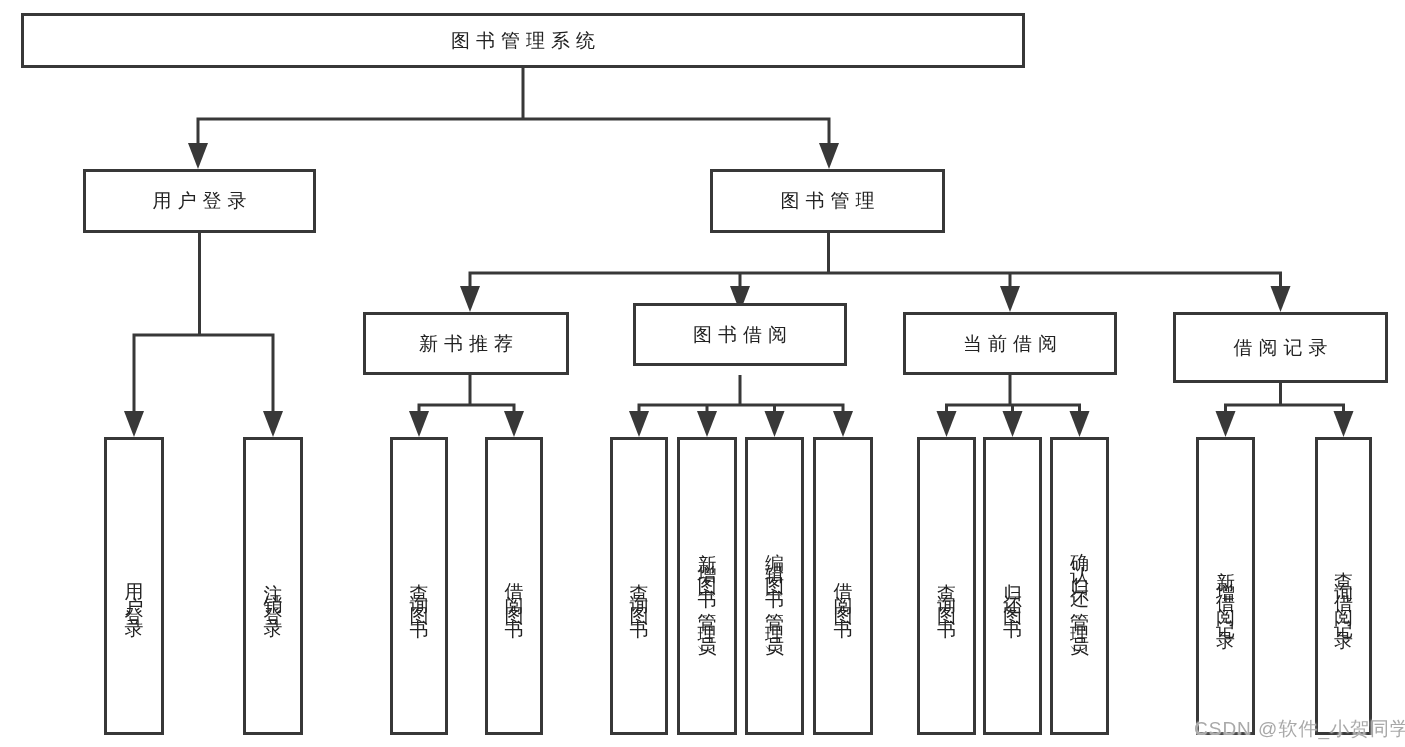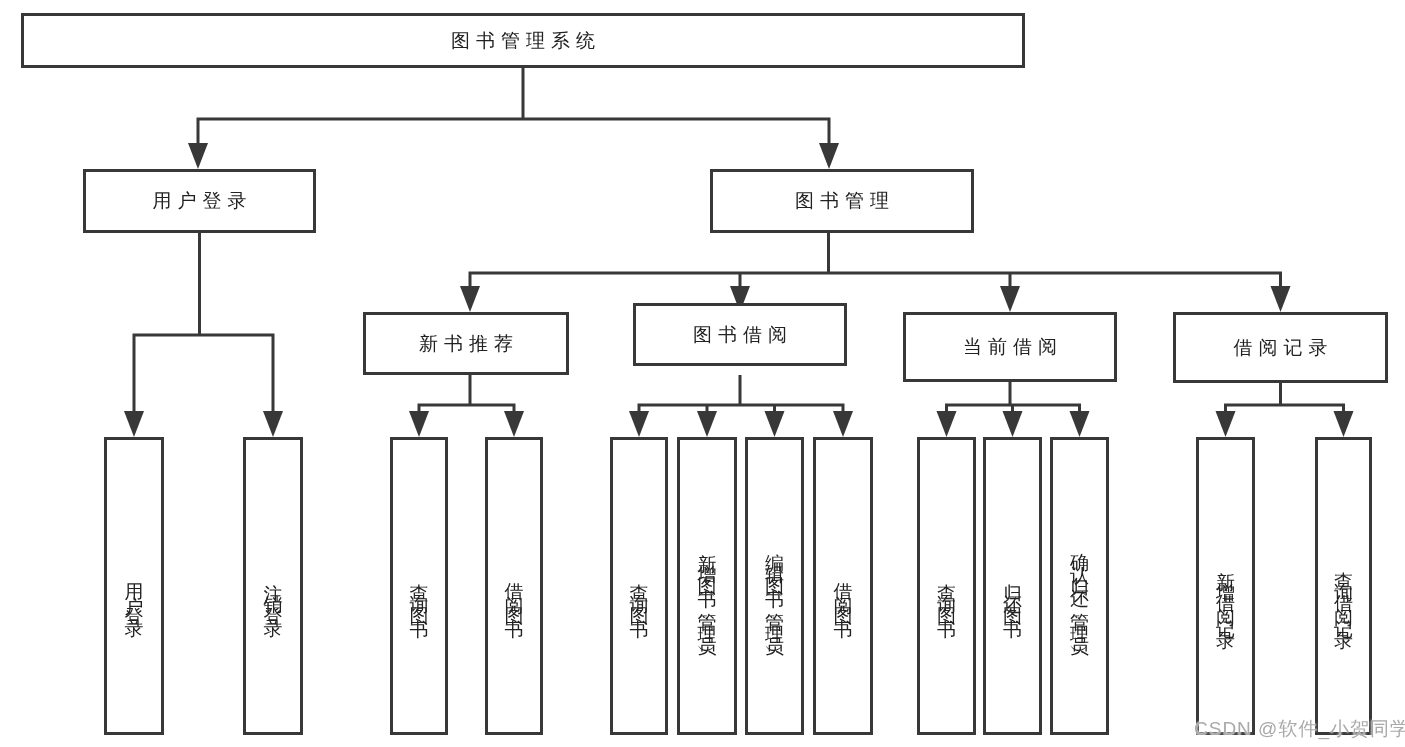--- a/index.html
+++ b/index.html
@@ -96,31 +96,31 @@
     </g>
   </svg>
 
   <div class="box h" style="left:21px;top:13px;width:1004px;height:55px">
     <span class="lbl">图书管理系统</span>
   </div>
 
   <div class="box h" style="left:83px;top:169px;width:233px;height:64px">
     <span class="lbl">用户登录</span>
   </div>
-  <div class="box h" style="left:710px;top:169px;width:264px;height:64px">
+  <div class="box h" style="left:710px;top:169px;width:235px;height:64px">
     <span class="lbl">图书管理</span>
   </div>
 
   <div class="box h" style="left:363px;top:312px;width:206px;height:63px">
     <span class="lbl">新书推荐</span>
   </div>
   <div class="box h" style="left:633px;top:303px;width:214px;height:63px">
     <span class="lbl">图书借阅</span>
   </div>
-  <div class="box h" style="left:903px;top:312px;width:214px;height:70px">
+  <div class="box h" style="left:903px;top:312px;width:214px;height:63px">
     <span class="lbl">当前借阅</span>
   </div>
   <div class="box h" style="left:1173px;top:312px;width:215px;height:71px">
     <span class="lbl">借阅记录</span>
   </div>
 
   <div class="box v" style="left:104px;top:437px;width:60px;height:298px">
     <span class="lbl">用户登录</span>
   </div>
   <div class="box v" style="left:243px;top:437px;width:60px;height:298px">

